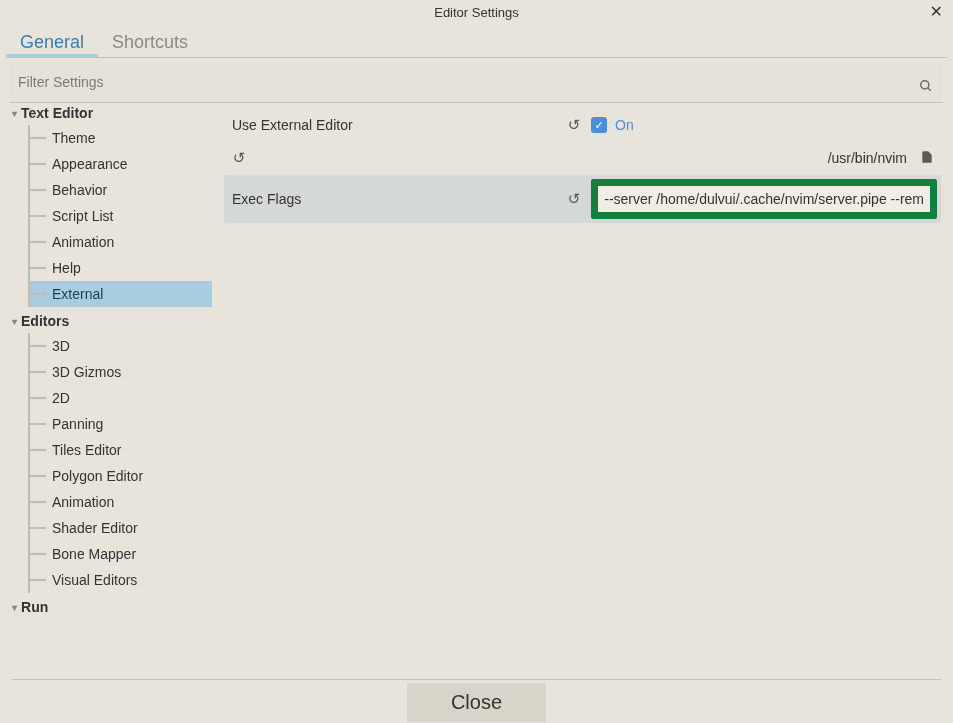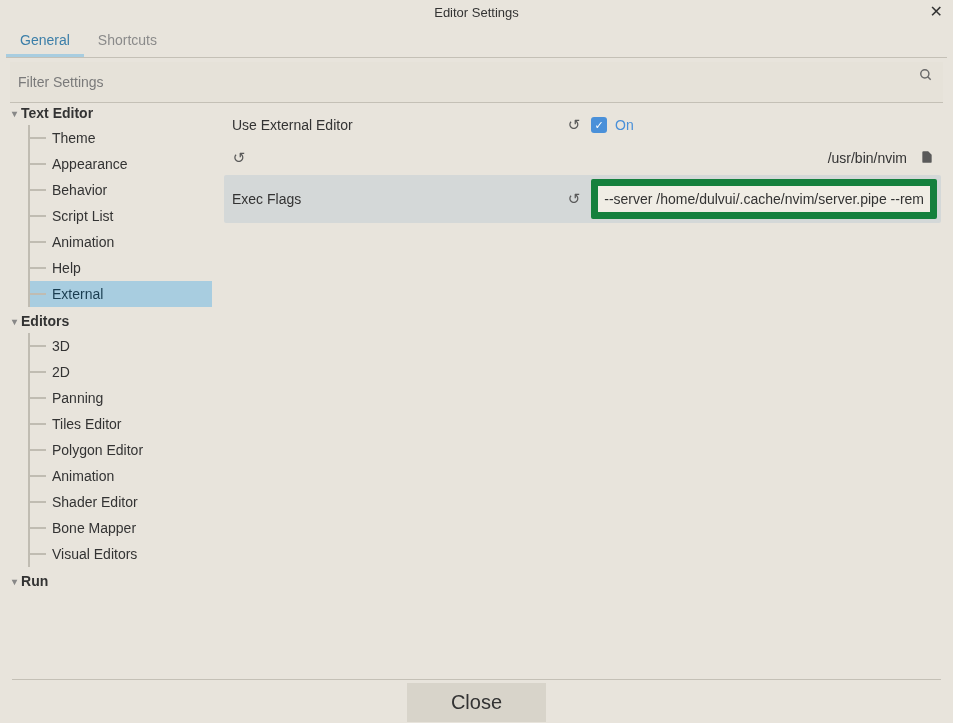--- a/index.html
+++ b/index.html
@@ -35,29 +35,29 @@
     }
     .tabs {
       display: flex;
       border-bottom: 1px solid #c4c0b6;
       height: 34px;
     }
     .tab {
       padding: 8px 14px;
       cursor: pointer;
       color: #8a8a8a;
-      font-size: 14px;
+      font-size: 18px;
     }
     .tab.active {
       color: #3b7ea8;
       border-bottom: 3px solid #a8cde0;
     }
     .filter-row {
       display: flex;
-      align-items: flex-start;
+      align-items: flex-end;
       padding: 6px 0;
       margin: 4px 4px 0 4px;
       border-bottom: 1px solid #c4c0b6;
       background: #e6e2d9;
     }
     .filter-input {
       flex: 1;
       border: none;
       background: transparent;
       padding: 6px 8px;
@@ -275,20 +275,23 @@
       <div class="sidebar-section">
         <div class="section-header">
           <span class="caret">▾</span>
           <span>Editors</span>
         </div>
         <div class="section-items">
           <div class="sidebar-item">
               <span>3D</span>
             </div>
           <div class="sidebar-item">
+              <span>3D Gizmos</span>
+            </div>
+          <div class="sidebar-item">
               <span>2D</span>
             </div>
           <div class="sidebar-item">
               <span>Panning</span>
             </div>
           <div class="sidebar-item">
               <span>Tiles Editor</span>
             </div>
           <div class="sidebar-item">
               <span>Polygon Editor</span>

